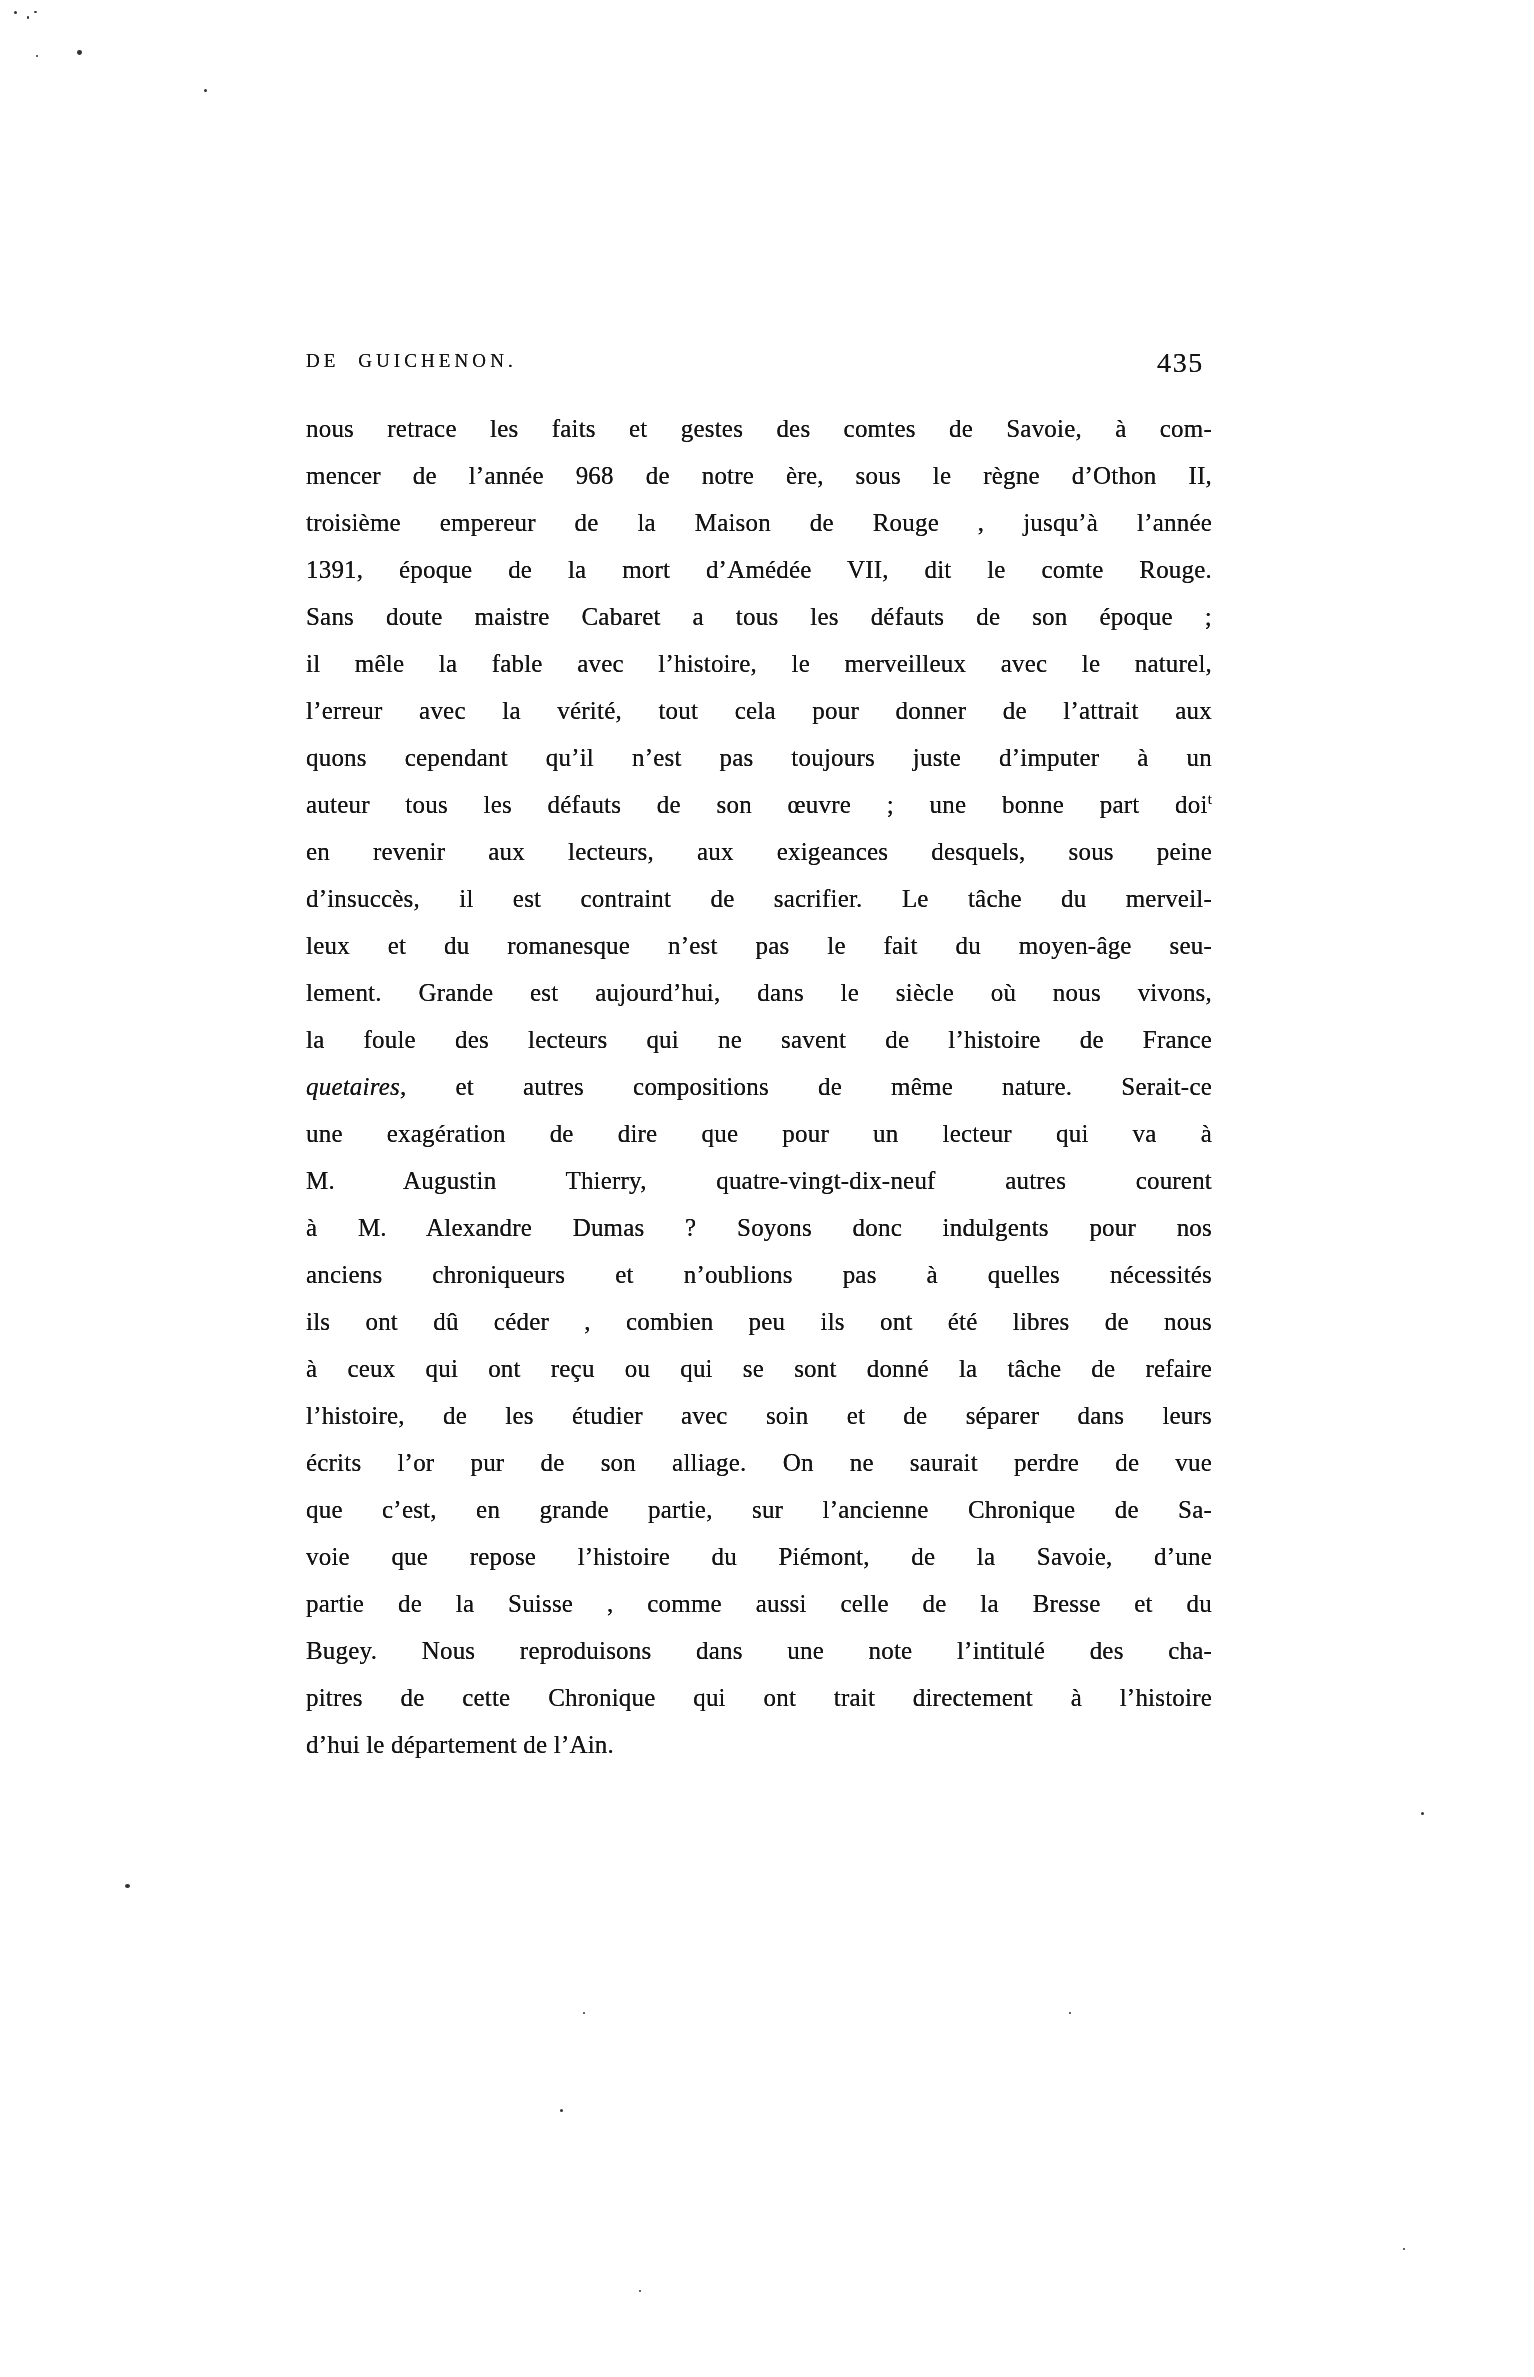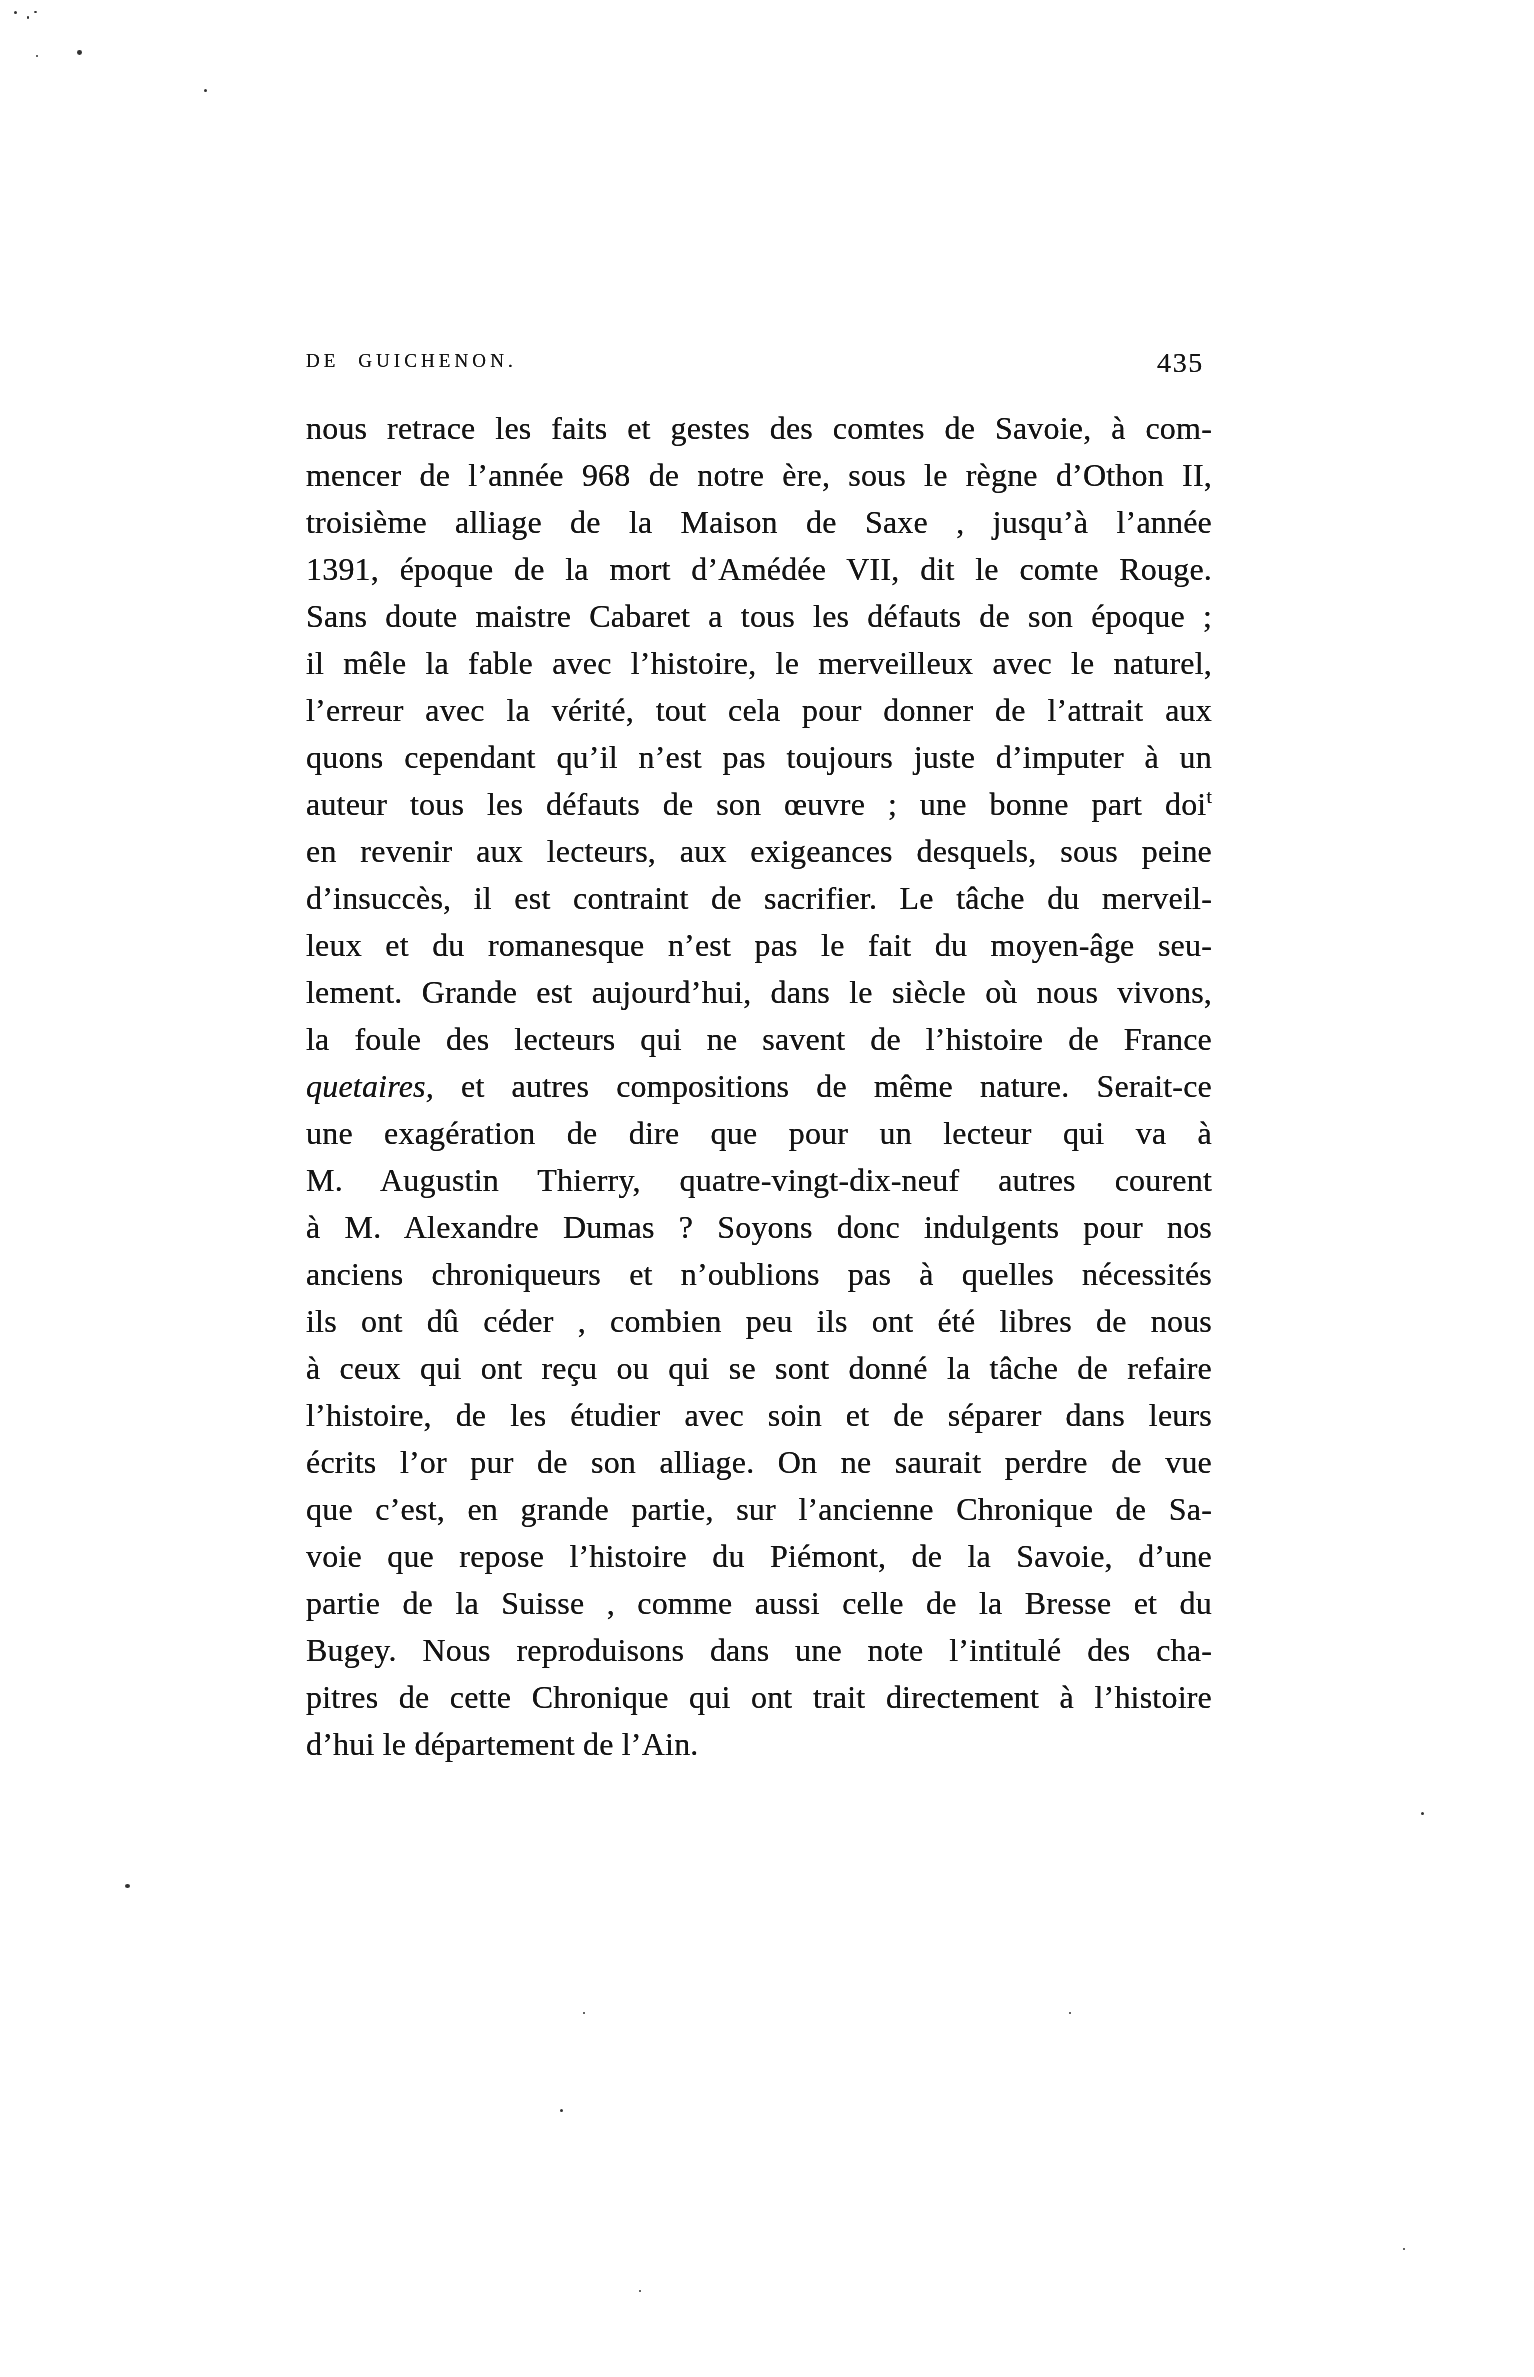--- a/index.html
+++ b/index.html
@@ -40,21 +40,21 @@
   
   .body-text {
     position: absolute;
     left: 306px;
     top: 405px;
     width: 906px;
   }
   .line {
     height: 47px;
     line-height: 47px;
-    font-size: 32px;
+    font-size: 25px;
     text-align: justify;
     text-align-last: justify;
     overflow: hidden;
     white-space: normal;
     text-shadow: 0 0 0.6px rgba(0,0,0,0.9);
     letter-spacing: 0.2px;
   }
   .line.last { text-align-last: left; }
   .italic { font-style: italic; }
   .line sup {
@@ -76,21 +76,21 @@
 <div class="page">
 
   <div class="runhead">
     <div class="title">DE GUICHENON.</div>
     <div class="pageno">435</div>
   </div>
 
   <div class="body-text">
     <div class="line"><span>nous retrace les faits et gestes des comtes de Savoie, à com-</span></div>
     <div class="line"><span>mencer de l’année 968 de notre ère, sous le règne d’Othon II,</span></div>
-    <div class="line"><span>troisième alliage de la Maison de Saxe , jusqu’à l’année</span></div>
+    <div class="line"><span>troisième empereur de la Maison de Rouge , jusqu’à l’année</span></div>
     <div class="line"><span>1391, époque de la mort d’Amédée VII, dit le comte Rouge.</span></div>
     <div class="line"><span>Sans doute maistre Cabaret a tous les défauts de son époque ;</span></div>
     <div class="line"><span>il mêle la fable avec l’histoire, le merveilleux avec le naturel,</span></div>
     <div class="line"><span>l’erreur avec la vérité, tout cela pour donner de l’attrait aux</span></div>
     <div class="line"><span>quons cependant qu’il n’est pas toujours juste d’imputer à un</span></div>
     <div class="line"><span>auteur tous les défauts de son œuvre ; une bonne part doi</span><sup>t</sup></div>
     <div class="line"><span>en revenir aux lecteurs, aux exigeances desquels, sous peine</span></div>
     <div class="line"><span>d’insuccès, il est contraint de sacrifier. Le tâche du merveil-</span></div>
     <div class="line"><span>leux et du romanesque n’est pas le fait du moyen-âge seu-</span></div>
     <div class="line"><span>lement. Grande est aujourd’hui, dans le siècle où nous vivons,</span></div>

